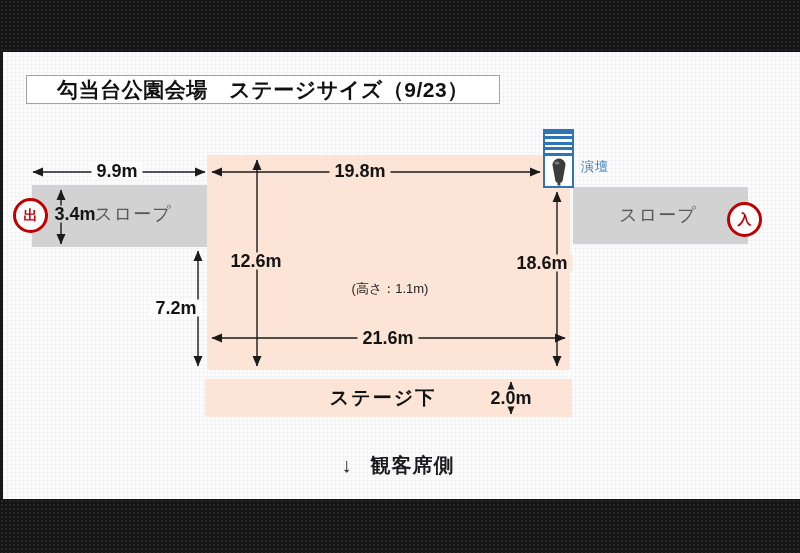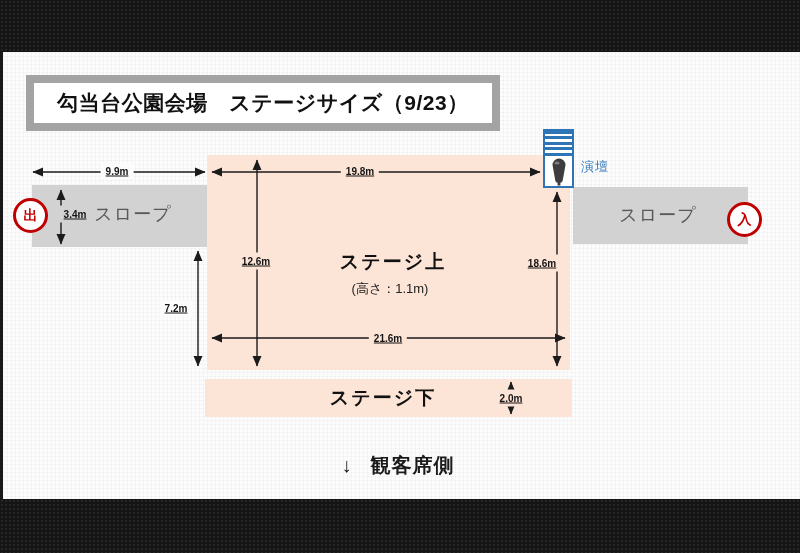--- a/index.html
+++ b/index.html
@@ -16,36 +16,36 @@
   .band-top{top:0;height:52px;}
   .band-bottom{top:499px;height:54px;}
   .whitebg{
     position:absolute;left:0;top:52px;width:800px;height:447px;background:#fcfcfd;
     background-image:linear-gradient(rgba(190,185,205,.10) 1px, transparent 1px),
                      linear-gradient(90deg, rgba(190,185,205,.10) 1px, transparent 1px);
     background-size:4px 4px;
     border-left:3px solid #191919;box-sizing:border-box;
   }
   .title-box{
-    position:absolute;left:26px;top:75px;width:474px;height:56px;
-    border:8px solid #a3a3a3;background:#fff;box-sizing:border-box;
+    position:absolute;left:26px;top:75px;width:474px;height:29px;
+    border:1px solid #a3a3a3;background:#fff;box-sizing:border-box;
     display:flex;align-items:center;justify-content:center;
     font-size:21px;font-weight:700;color:#111;letter-spacing:.5px;white-space:nowrap;text-align:center;
   }
   .rect{position:absolute;box-sizing:border-box;}
   .slope{background:#d2d2d2;}
   .stage{background:#fce4d6;}
   .slope-label{
     position:absolute;transform:translate(-50%,-50%);
     font-size:18px;color:#595959;letter-spacing:1px;white-space:nowrap;
   }
   .dim{
     position:absolute;transform:translate(-50%,-50%);
-    font-size:10px;font-weight:700;color:#141414;
-    padding:0 5px;white-space:nowrap;line-height:17px;text-decoration:underline;
+    font-size:18px;font-weight:700;color:#141414;
+    padding:0 5px;white-space:nowrap;line-height:17px;
   }
   .bg-stage{background:#fce4d6;}
   .bg-white{background:#fcfcfd;}
   .bg-slope{background:#d2d2d2;}
   .stage-title{
     position:absolute;transform:translate(-50%,-50%);
     font-size:19px;font-weight:700;color:#111;letter-spacing:2px;white-space:nowrap;
   }
   .stage-note{
     position:absolute;transform:translate(-50%,-50%);
@@ -113,21 +113,20 @@
   <div class="dim bg-stage" style="left:256px;top:261px;">12.6m</div>
   <div class="dim bg-stage" style="left:542px;top:263px;">18.6m</div>
   <div class="dim bg-stage" style="left:388px;top:338px;">21.6m</div>
   <div class="dim bg-white" style="left:176px;top:308px;">7.2m</div>
   <div class="dim bg-slope" style="left:75px;top:214px;">3.4m</div>
   <div class="dim bg-stage" style="left:511px;top:398px;">2.0m</div>
 
   <div class="slope-label" style="left:133px;top:214px;">スロープ</div>
   <div class="slope-label" style="left:658px;top:215px;">スロープ</div>
 
-  <div class="stage-title" style="left:393px;top:262px;">ステージ上</div>
   <div class="stage-note" style="left:390px;top:289px;">(高さ：1.1m)</div>
   <div class="stage-title" style="left:383px;top:398px;">ステージ下</div>
 
   <div class="badge" style="left:13px;top:198px;">出</div>
   <div class="badge" style="left:727px;top:202px;">入</div>
 
   <div class="podium">
     <div class="podium-stripes"></div>
     <div class="podium-mic">
       <svg width="20" height="29" viewBox="0 0 20 29">

